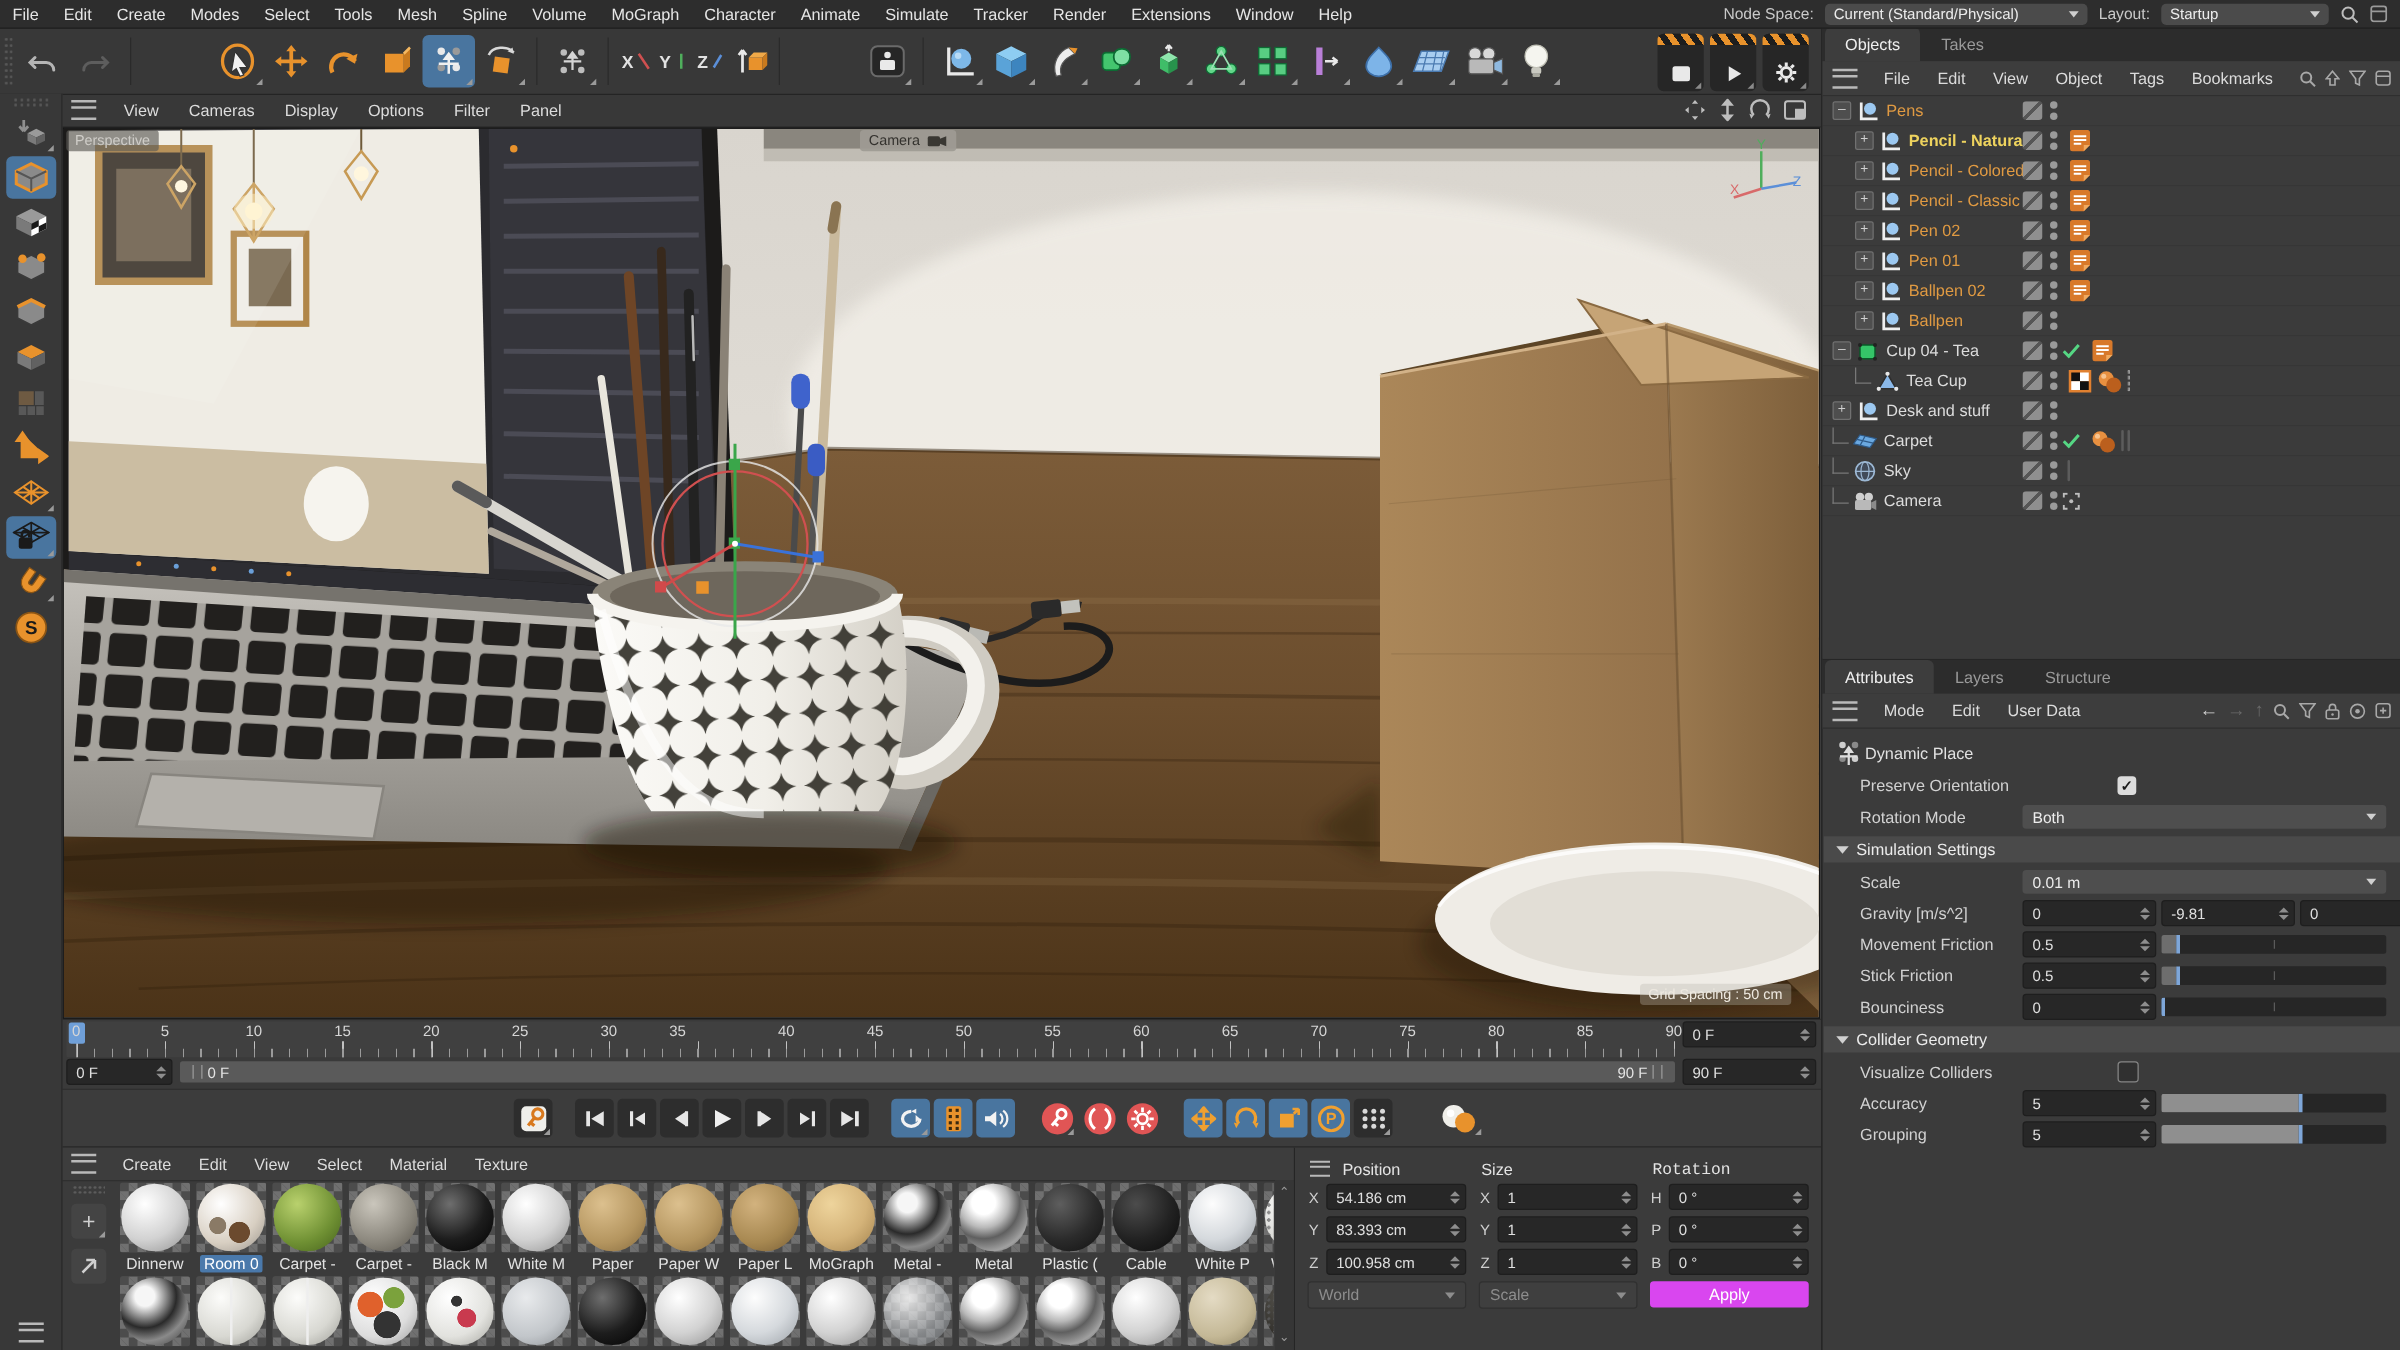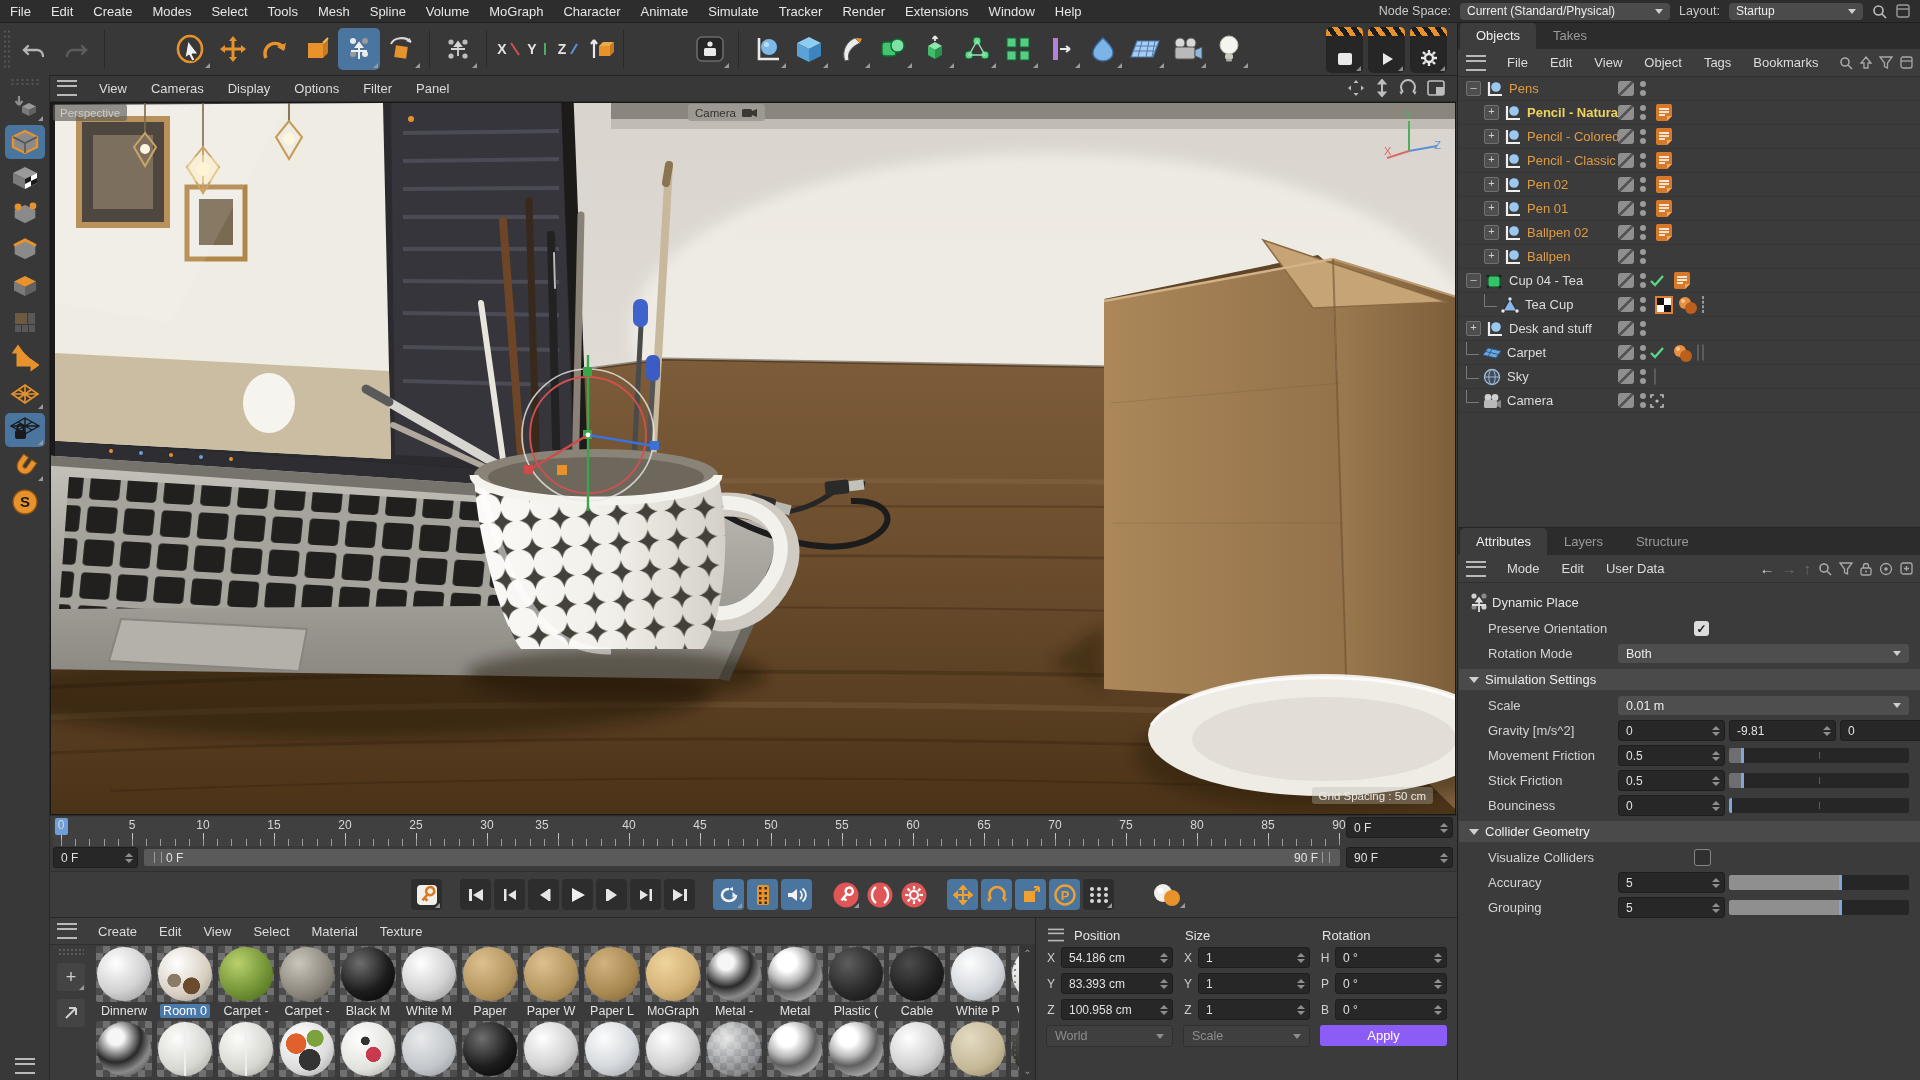--- a/index.html
+++ b/index.html
@@ -125,21 +125,21 @@
   .coord-cols{display:flex;gap:10px;}
   .ccol{flex:1;}
   .chead{display:flex;align-items:center;gap:8px;height:24px;color:#e4e4e4;font-size:13px;}
   .crow{display:flex;align-items:center;gap:5px;margin-bottom:5px;}
   .crow .ax{width:10px;color:#cfcfcf;font-size:12px;text-align:center;}
   .crow .spin{flex:1;}
   .cfoot{margin-top:3px;}
   .dim-select{background:#3f3f3f;border:1px solid #303030;border-radius:3px;height:20px;display:flex;align-items:center;
               padding:0 8px;color:#8d8d8d;font-size:12.5px;}
   .dim-select .chev{margin-left:auto;border-top-color:#8d8d8d;}
-  .apply-btn{background:#8b5cf6;border-radius:3px;height:21px;display:flex;align-items:center;justify-content:center;color:#fff;font-size:13px;}
+  .apply-btn{background:#d946ef;border-radius:3px;height:21px;display:flex;align-items:center;justify-content:center;color:#fff;font-size:13px;}
   
   .right-col{position:absolute;left:1457px;top:22px;width:463px;height:1058px;background:#3b3b3b;border-left:1px solid #202020;
              display:flex;flex-direction:column;z-index:25;}
   .om{height:505px;display:flex;flex-direction:column;}
   .tabs{height:27px;background:#2c2c2c;display:flex;align-items:flex-end;padding-left:2px;gap:1px;}
   .tab{padding:0 16px;height:27px;line-height:27px;color:#9a9a9a;font-size:13px;border-radius:5px 5px 0 0;}
   .tab.active{background:#3d3d3d;color:#efefef;}
   .om-tree{flex:1;overflow:hidden;background:#3b3b3b;position:relative;}
   .om-row{height:23px;display:flex;align-items:center;position:relative;border-bottom:1px solid rgba(0,0,0,.07);}
   .om-name{font-size:13px;margin-left:5px;white-space:nowrap;}
@@ -1351,21 +1351,21 @@
                 </div>
               </div>
             <div class="cfoot">
                 <div class="dim-select">
                   <span>Scale</span>
                   <span class="chev"></span>
                 </div>
               </div>
           </div>
           <div class="ccol">
-            <div class="chead" style="padding-left:2px;">
+            <div class="chead" style="padding-left:2px;font-family:Liberation Mono, monospace;">
                 <span>Rotation</span>
               </div>
             <div class="crow">
                 <span class="ax">H</span>
                 <div class="spin">
                   <span>0 °</span>
                   <span class="arrows">
                     <i class="up"></i>
                     <i class="dn"></i>
                   </span>

